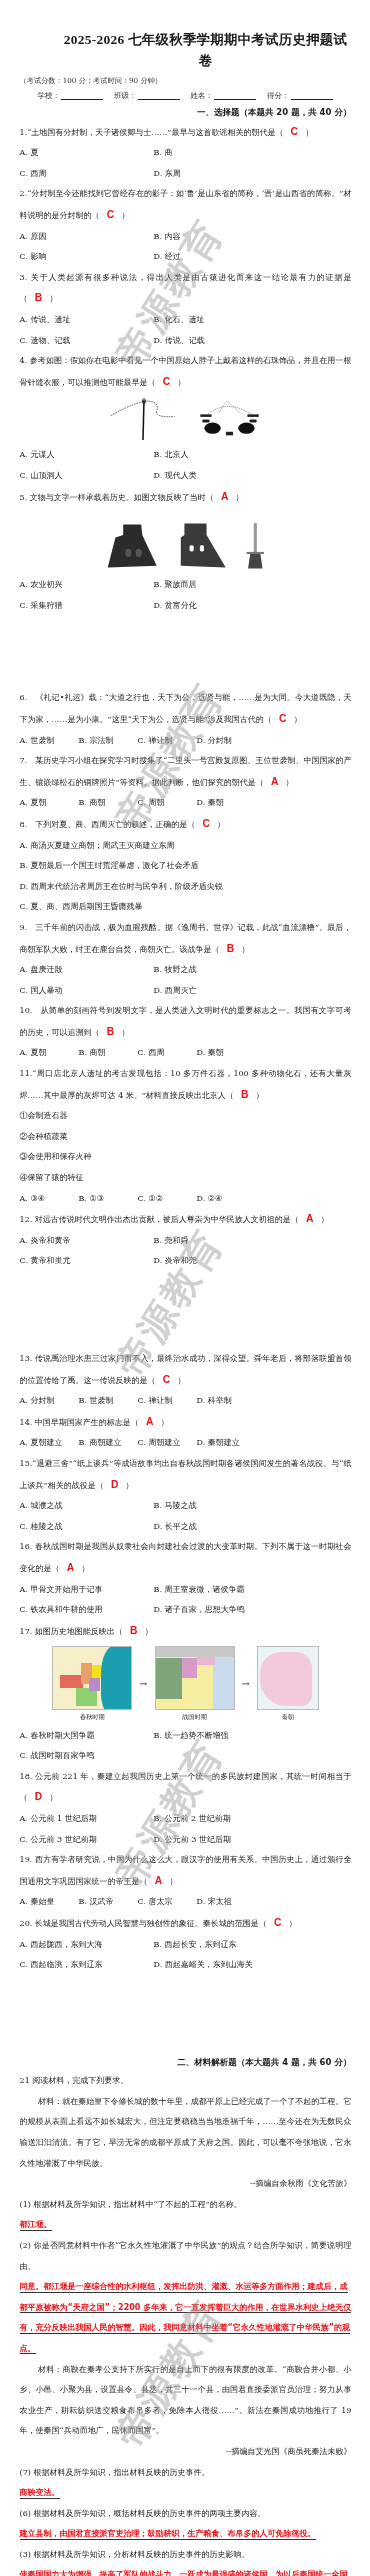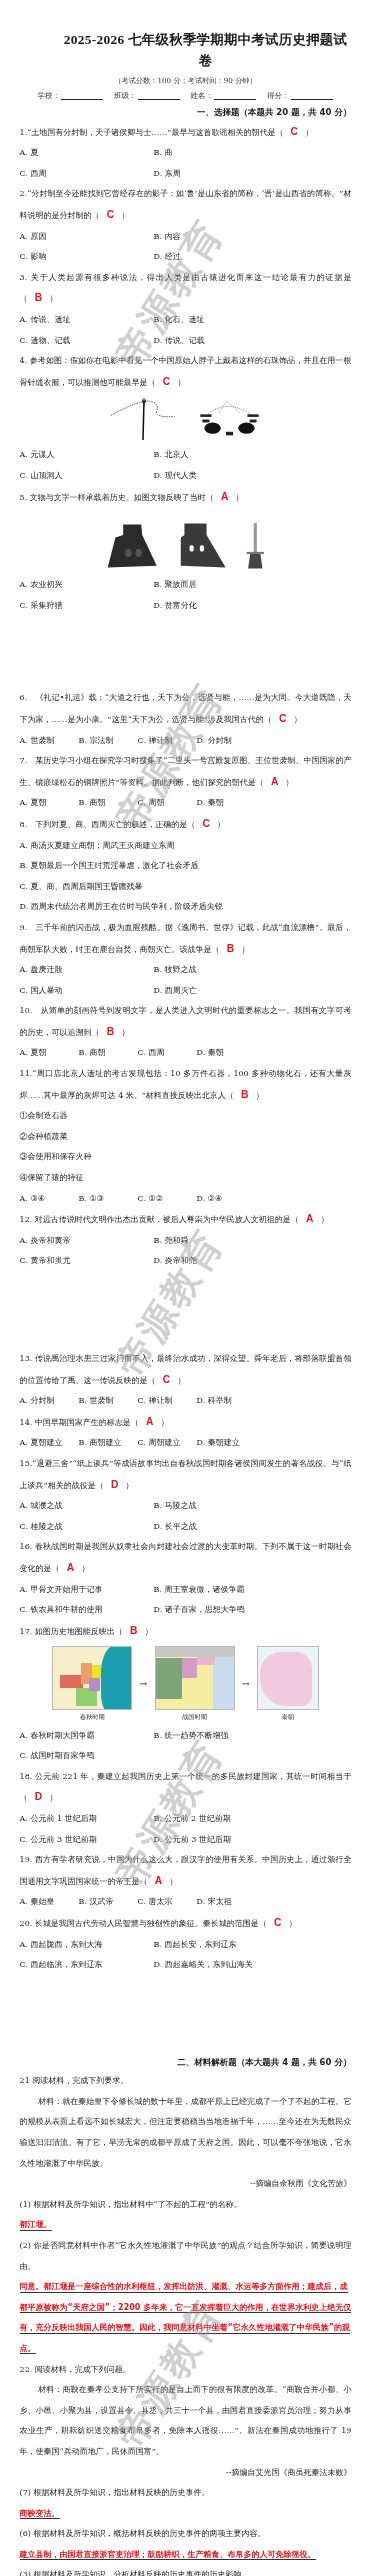--- a/index.html
+++ b/index.html
@@ -12,21 +12,21 @@
     overflow-x: hidden;
   }
   .page { position: relative; width: 371px; padding: 0 19.6px 0 19.6px; }
   .top-gap { height: 30px; }
   .title {
     text-align: center; font-weight: bold; font-size: 13.4px;
     letter-spacing: 0.3px; line-height: 20.6px;
     font-family: Liberation Serif, serif;
     margin-left: 40px;
   }
-  .subinfo { text-align: center; font-size: 7.2px; line-height: 13.4px; margin-top: 3.1px; color: #333; }
+  .subinfo { font-size: 7.2px; line-height: 13.4px; margin-top: 3.1px; color: #333; }
   .fields { display: flex; justify-content: center; gap: 10px; font-size: 7.5px; line-height: 15.5px; color: #333; }
   .fields .fld { display: flex; align-items: flex-end; }
   .fields .blank { display: inline-block; width: 42px; border-bottom: 0.5px solid #222; height: 9.3px; margin: 0 1px 3.1px 1px; }
   .section-title {
     font-weight: bold; font-size: 8.5px; line-height: 17.5px; margin-top: 1px;
     font-family: "DejaVu Sans", "Liberation Sans", sans-serif;
     text-align: right;
   }
   .q { line-height: 20.6px; text-align: justify; }
   .q .ans { color: #e8141b; font-weight: bold; font-family: "Liberation Sans", sans-serif; font-size: 10.3px; margin: 0 7.2px; }
@@ -173,22 +173,22 @@
   <div class="opts4">
     <div>A. 夏朝</div>
     <div>B. 商朝</div>
     <div>C. 周朝</div>
     <div>D. 秦朝</div>
   </div>
 
   <div class="q"><span>8.　下列对夏、商、西周灭亡的叙述，正确的是（</span><span class="ans">C</span><span>）</span></div>
   <div class="opt1">A. 商汤灭夏建立商朝；周武王灭商建立东周</div>
   <div class="opt1">B. 夏朝最后一个国王纣荒淫暴虐，激化了社会矛盾</div>
+  <div class="opt1">D. 西周末代统治者周厉王在位时与民争利，阶级矛盾尖锐</div>
   <div class="opt1">C. 夏、商、西周后期国王昏庸残暴</div>
-  <div class="opt1">D. 西周末代统治者周厉王在位时与民争利，阶级矛盾尖锐</div>
 
   <div class="q"><span>9.　三千年前的闪击战，极为血腥残酷。据《逸周书。世俘》记载，此战“血流漂橹”。最后，商朝军队大败，纣王在鹿台自焚，商朝灭亡。该战争是（</span><span class="ans">B</span><span>）</span></div>
   <div class="opts2">
     <div>A. 盘庚迁殷</div>
     <div>B. 牧野之战</div>
     <div>C. 国人暴动</div>
     <div>D. 西周灭亡</div>
   </div>
 
   <div class="q"><span>10.　从简单的刻画符号到发明文字，是人类进入文明时代的重要标志之一。我国有文字可考的历史，可以追溯到（</span><span class="ans">B</span><span>）</span></div>
@@ -318,21 +318,20 @@
   <div class="section-title">二、材料解析题（本大题共 4 题，共 60 分）</div>
 
   <div class="q">21 阅读材料，完成下列要求。</div>
   <div class="material">材料：就在秦始皇下令修长城的数十年里，成都平原上已经完成了一个了不起的工程。它的规模从表面上看远不如长城宏大，但注定要稳稳当当地造福千年，……至今还在为无数民众输送汩汩清流。有了它，旱涝无常的成都平原成了天府之国。因此，可以毫不夸张地说，它永久性地灌溉了中华民族。</div>
   <div class="source">--摘编自余秋雨《文化苦旅》</div>
   <div class="q">(1) 根据材料及所学知识，指出材料中“了不起的工程”的名称。</div>
   <div class="red-ans"><span>都江堰。</span></div>
   <div class="q">(2) 你是否同意材料中作者“它永久性地灌溉了中华民族”的观点？结合所学知识，简要说明理由。</div>
   <div class="red-ans"><span>同意。都江堰是一座综合性的水利枢纽，发挥出防洪、灌溉、水运等多方面作用；建成后，成都平原被称为“天府之国”；2200 多年来，它一直发挥着巨大的作用，在世界水利史上绝无仅有，充分反映出我国人民的智慧。因此，我同意材料中坐着“它永久性地灌溉了中华民族”的观点。</span></div>
 
-  <div class="q">22. 阅读材料，完成下列问题。</div>
   <div class="material">材料：商鞅在秦孝公支持下所实行的是自上而下的很有限度的改革。“商鞅合并小都、小乡、小邑、小聚为县，设置县令、县丞，共三十一个县，由国君直接委派官员治理；努力从事农业生产，耕耘纺织送交粮食布帛多者，免除本人徭役……”。新法在秦国成功地推行了 19 年，使秦国“兵动而地广，民休而国富”。</div>
   <div class="source">--摘编自艾光国《商虽死秦法未败》</div>
   <div class="q">(7) 根据材料及所学知识，指出材料反映的历史事件。</div>
   <div class="red-ans"><span>商鞅变法。</span></div>
   <div class="q">(6) 根据材料及所学知识，概括材料反映的历史事件的两项主要内容。</div>
   <div class="red-ans"><span>建立县制，由国君直接派官吏治理；鼓励耕织，生产粮食、布帛多的人可免除徭役。</span></div>
   <div class="q">(3) 根据材料及所学知识，分析材料反映的历史事件的历史影响。</div>
   <div class="red-ans"><span>使秦国国力大为增强，提高了军队的战斗力，一跃成为最强盛的诸侯国，为以后秦国统一全国奠定了基础。</span></div>
 
 </div>

